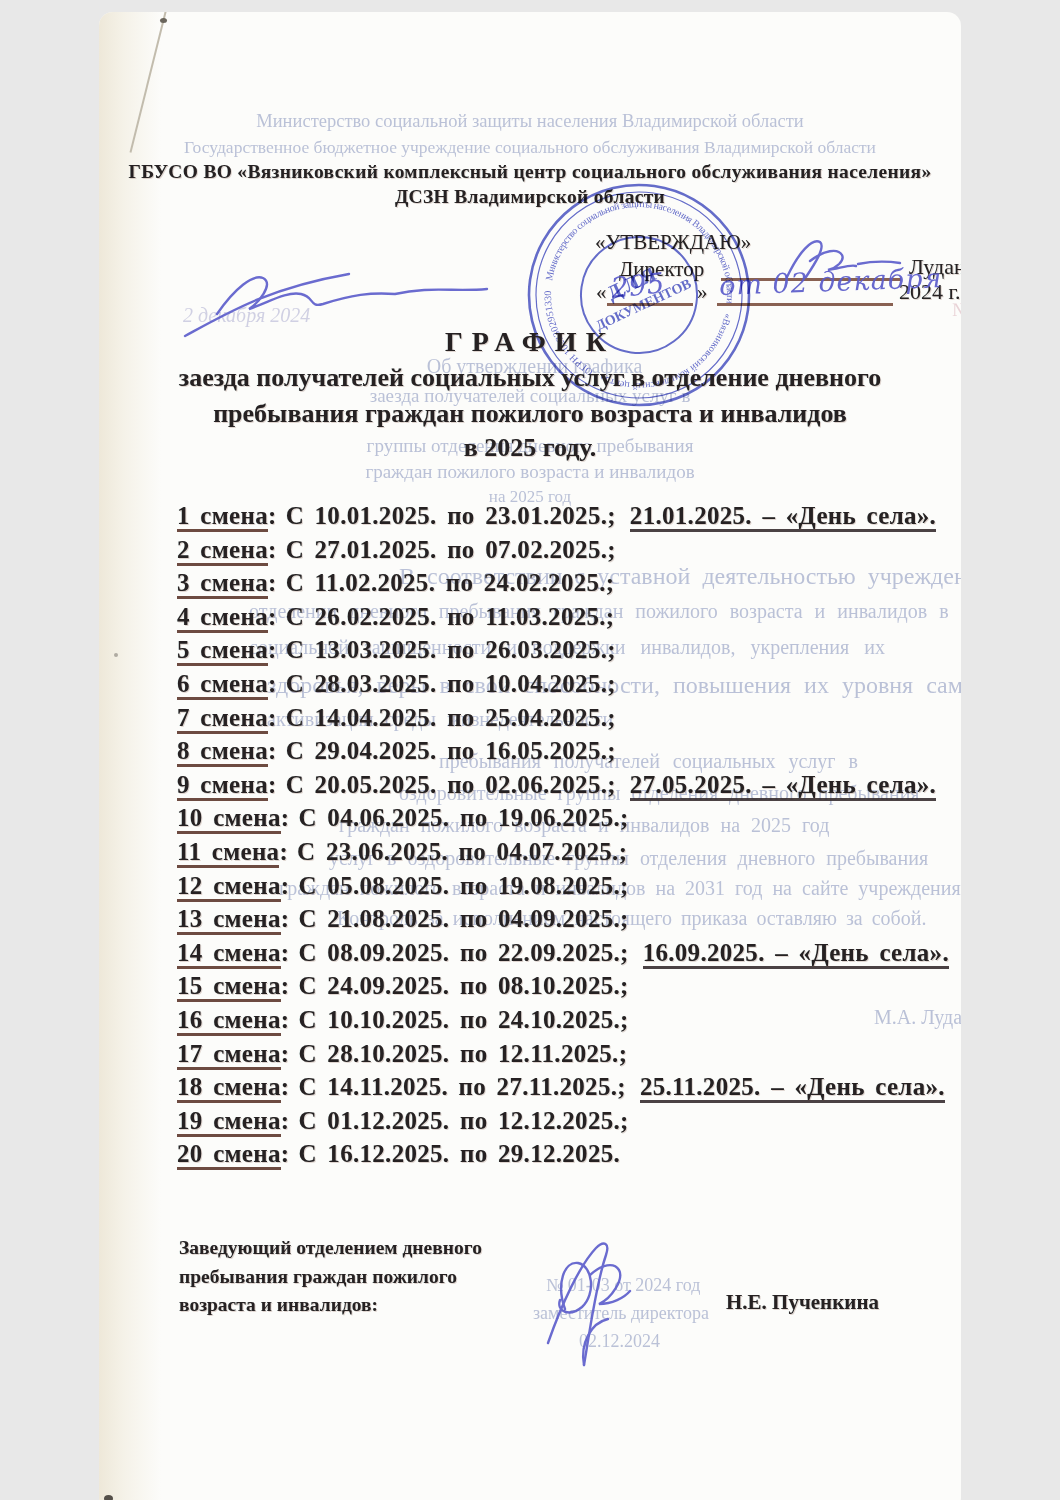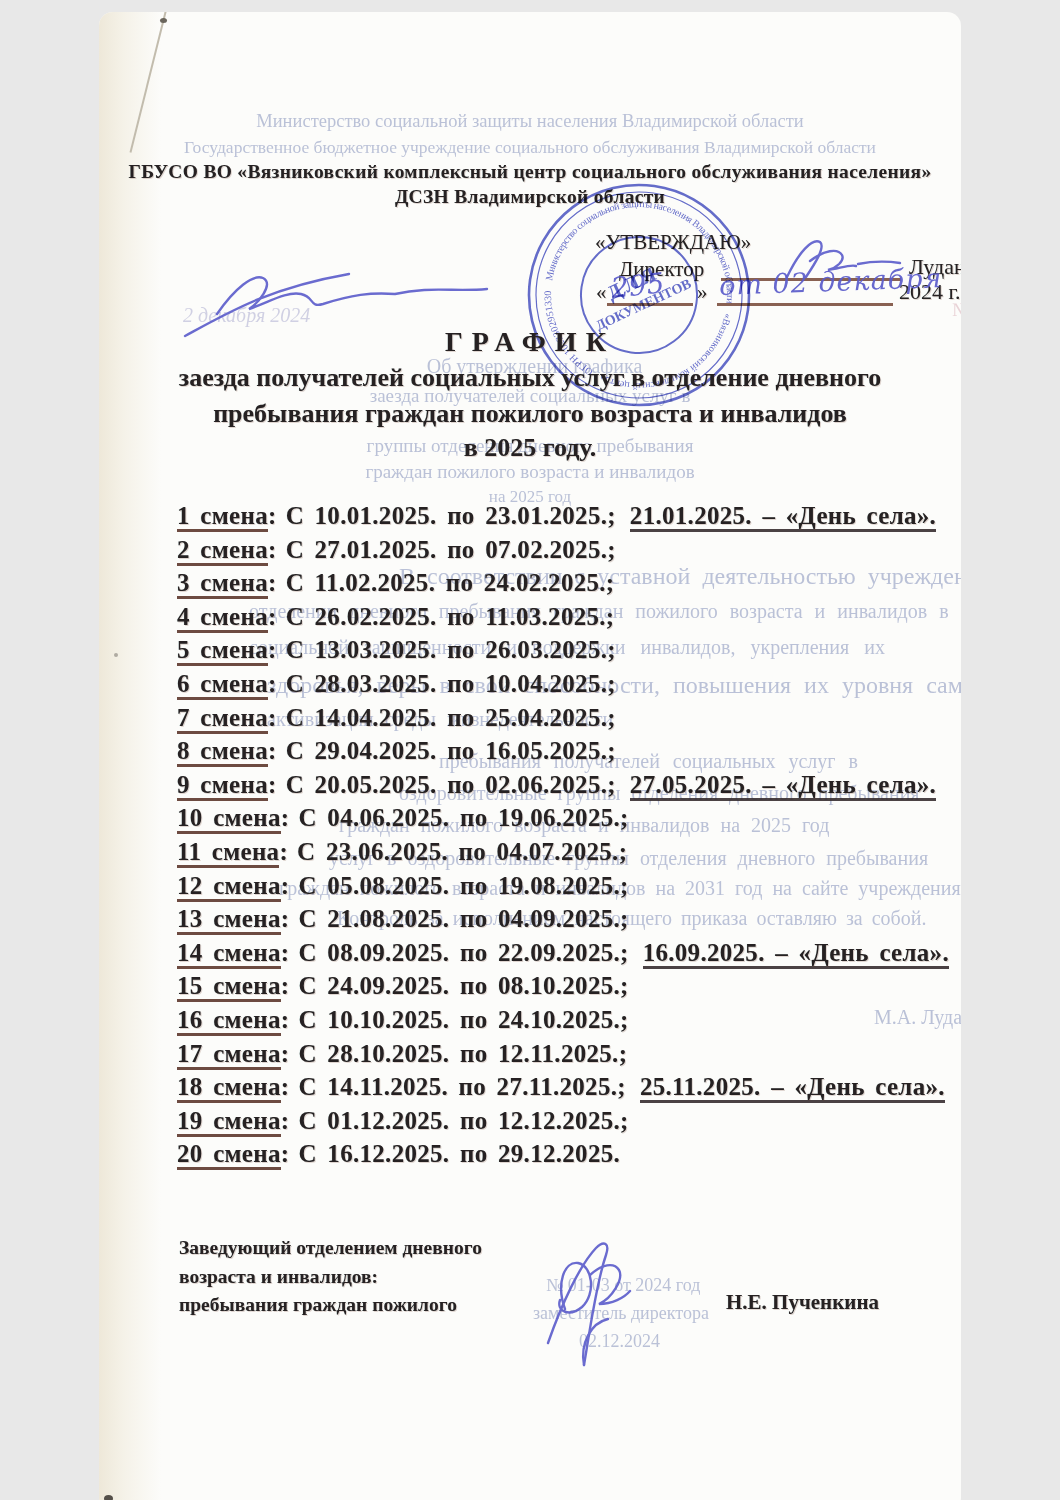--- a/index.html
+++ b/index.html
@@ -175,18 +175,18 @@
       <div class="srow"><span class="slabel">15 смена</span><span class="scolon">:</span><span class="sdates">С 24.09.2025. по 08.10.2025.;</span></div>
       <div class="srow"><span class="slabel">16 смена</span><span class="scolon">:</span><span class="sdates">С 10.10.2025. по 24.10.2025.;</span></div>
       <div class="srow"><span class="slabel">17 смена</span><span class="scolon">:</span><span class="sdates">С 28.10.2025. по 12.11.2025.;</span></div>
       <div class="srow"><span class="slabel">18 смена</span><span class="scolon">:</span><span class="sdates">С 14.11.2025. по 27.11.2025.;</span><span class="snote">25.11.2025. – «День села».</span></div>
       <div class="srow"><span class="slabel">19 смена</span><span class="scolon">:</span><span class="sdates">С 01.12.2025. по 12.12.2025.;</span></div>
       <div class="srow"><span class="slabel">20 смена</span><span class="scolon">:</span><span class="sdates">С 16.12.2025. по 29.12.2025.</span></div>
     </div>
 
   <div class="footer-role ink">
     <div>Заведующий отделением дневного</div>
+    <div>пребывания граждан пожилого</div>
     <div>возраста и инвалидов:</div>
-    <div>пребывания граждан пожилого</div>
   </div>
   <div class="footer-name ink">Н.Е. Пученкина</div>
 
 </div>
 
 </body></html>

